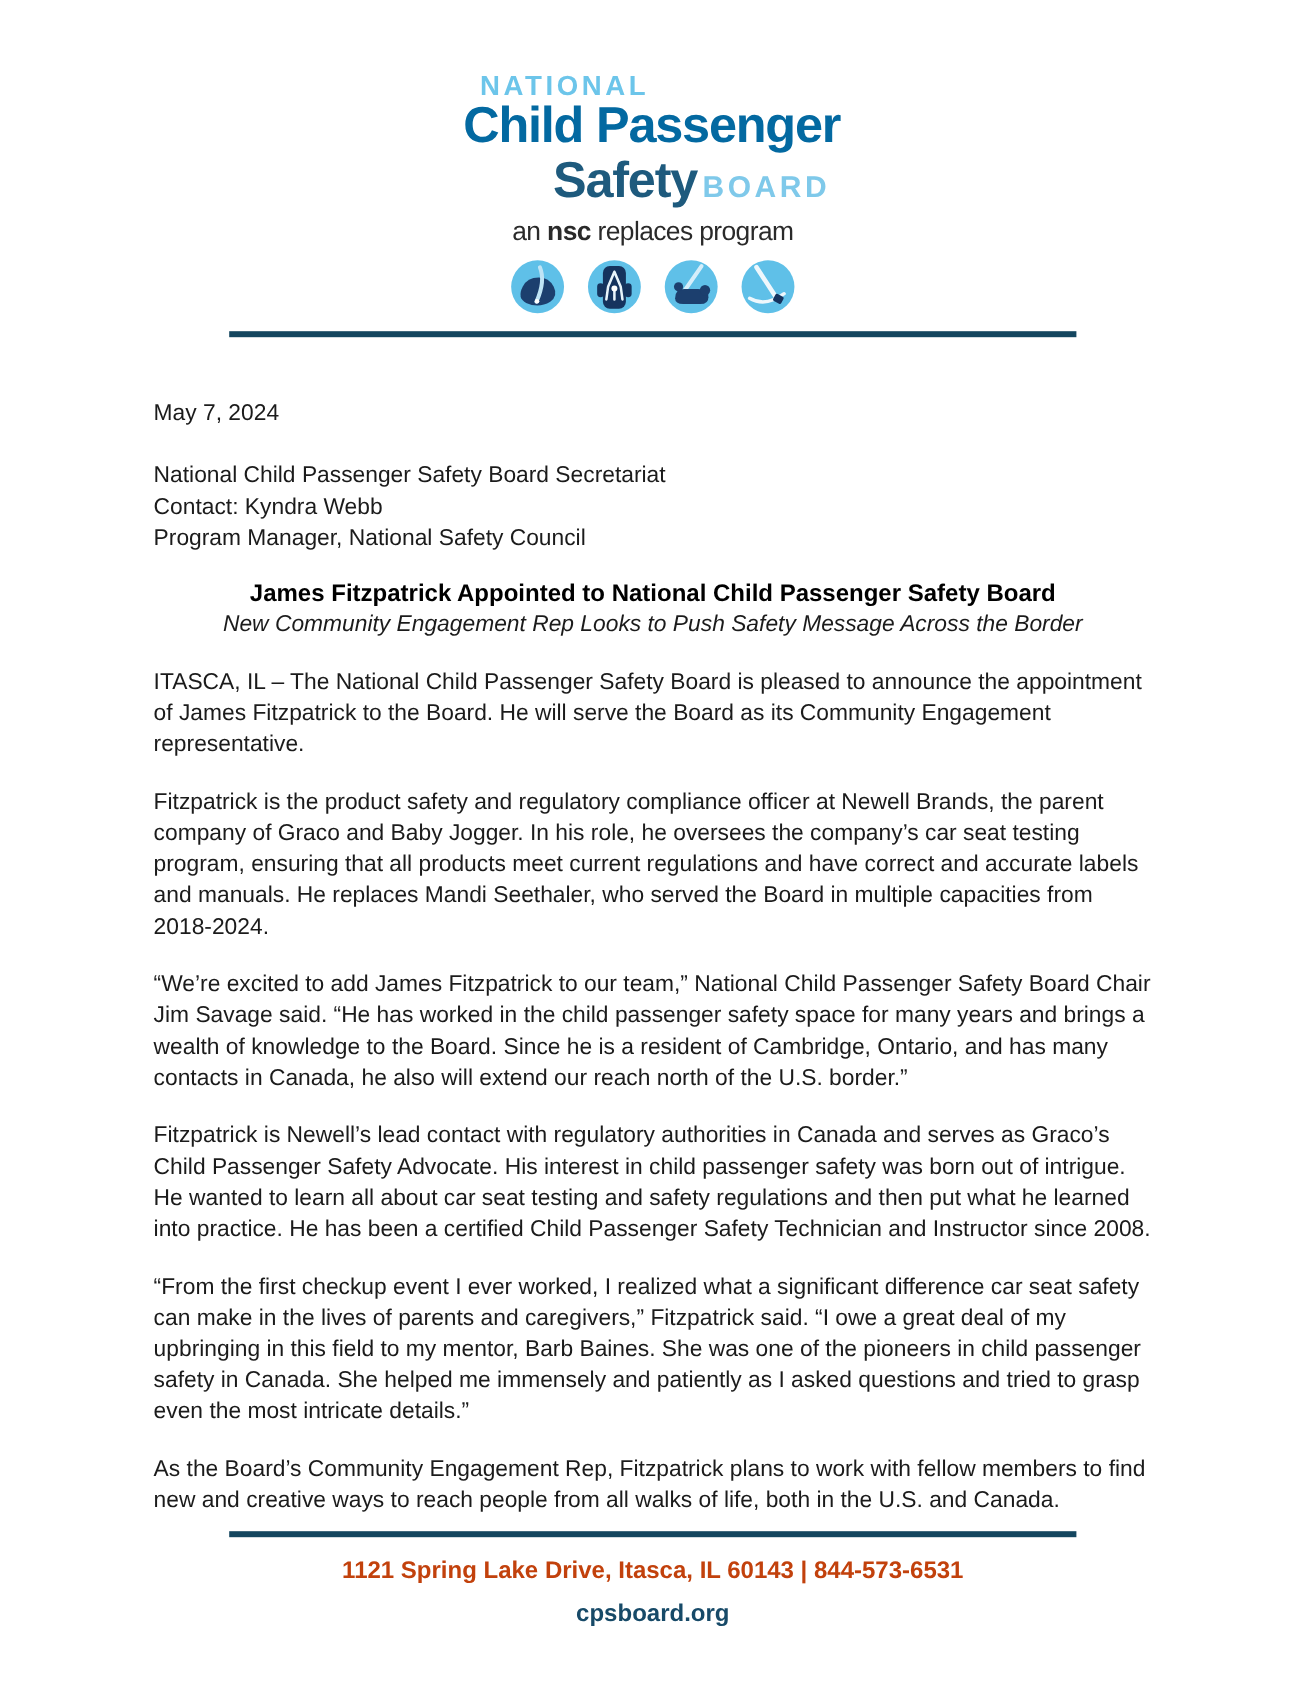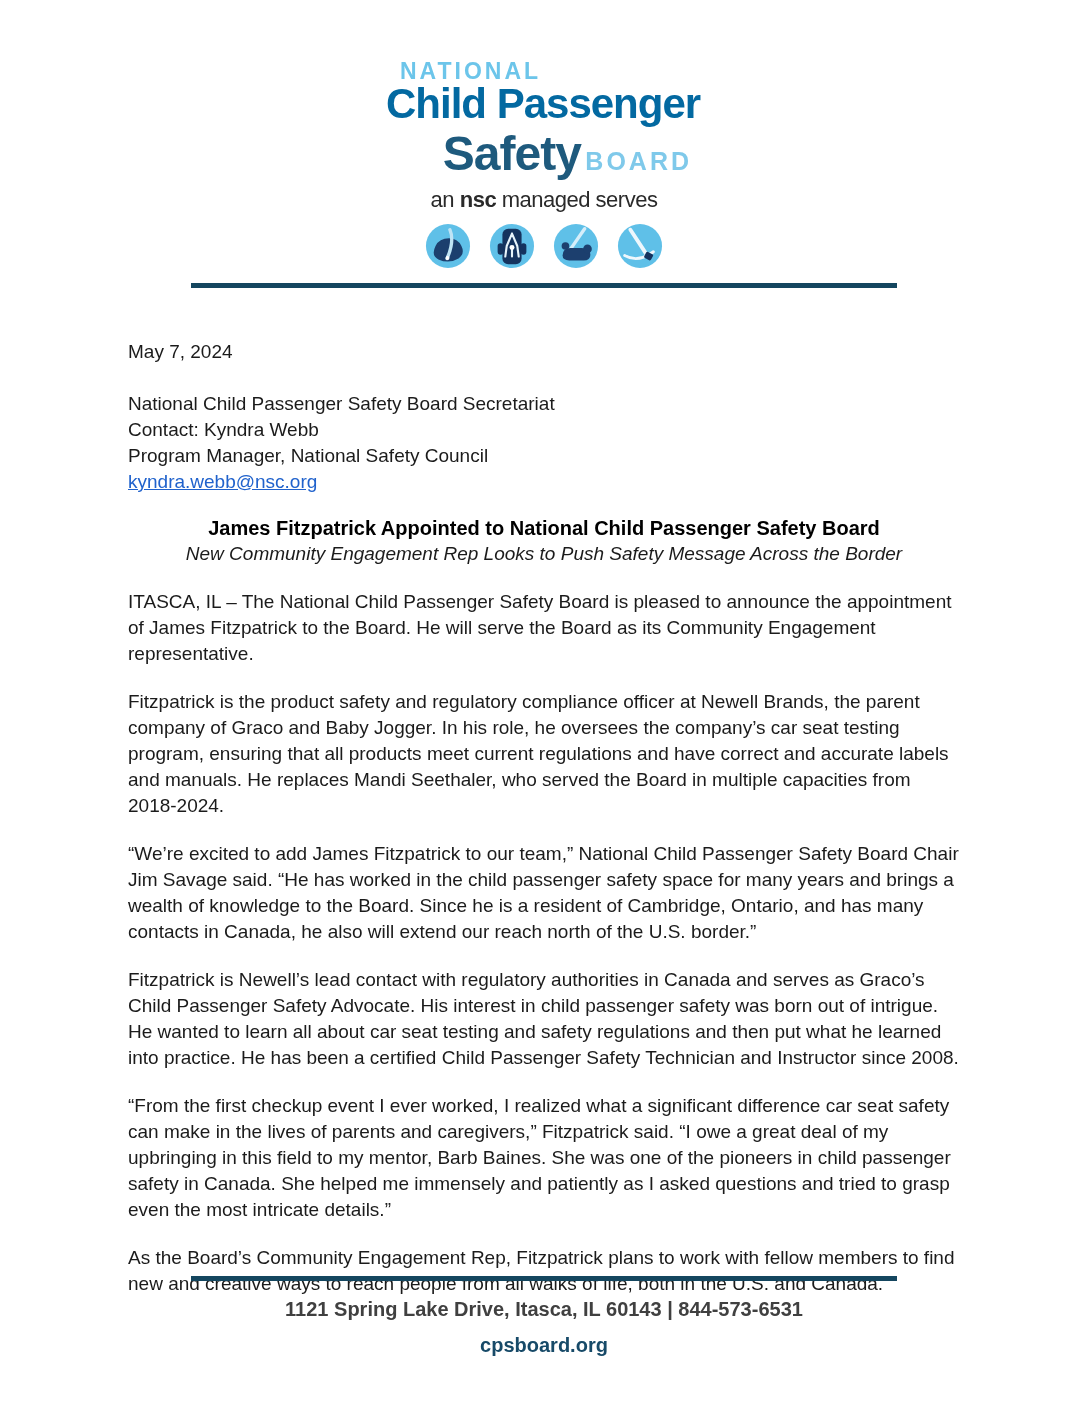--- a/index.html
+++ b/index.html
@@ -17,21 +17,21 @@
   .logo-block { padding-top:60px; width:316px; margin:0 auto; }
   .logo-national {
     color:#6cc5ea; font-weight:bold; font-size:23px; letter-spacing:3px;
     padding-left:14px; line-height:1;
   }
   .logo-main {
     color:#0369a1; font-weight:bold; font-size:42px; letter-spacing:-1px;
     line-height:1.02; white-space:nowrap;
   }
   .logo-line3 { text-align:right; padding-right:10px; white-space:nowrap; }
-  .logo-safety { color:#1e5a7d; font-weight:bold; font-size:48px; letter-spacing:-1px; }
+  .logo-safety { color:#1e5a7d; font-weight:bold; font-size:42px; letter-spacing:-1px; }
   .logo-board  { color:#7fc9ea; font-weight:bold; font-size:25px; letter-spacing:3px;text-align:right; }
   .logo-tagline {
     text-align:center; font-size:22px; color:#2a2a2a; margin-top:6px;
     letter-spacing:-0.5px;
   }
   .logo-tagline b { font-weight:bold; }
   .logo-icons { display:flex; justify-content:center; gap:18px; margin-top:10px; }
   .logo-icons svg { display:block; }
   
   .rule { width:706px; height:5px; background:#14465f; margin:0 auto; }
@@ -43,38 +43,38 @@
   .email-link { color:#2062cc; text-decoration:underline; cursor:pointer; }
   .headline-title {
     margin-top:20px; text-align:center; font-weight:bold; font-size:20px;
     color:#000;
   }
   .headline-subtitle { text-align:center; font-size:19px; color:#1b1b1b;font-style:italic; }
   .content p.body-para { margin-top:22px; }
   
   .footer { position:absolute; left:0; top:1276px; width:1088px; text-align:center; }
   .footer-address {
-    margin-top:17px; font-weight:bold; font-size:20px; color:#404040;
+    margin-top:17px; font-weight:bold; font-size:20px; color:#c2410c;
     letter-spacing:0px;
   }
   .footer-site { margin-top:13px; font-weight:bold; font-size:20px; color:#174a68; }
 </style>
 </head>
 <body>
 
 <div class="page">
 
   <div class="logo-block">
     <div class="logo-national">NATIONAL</div>
     <div class="logo-main">Child Passenger</div>
     <div class="logo-line3">
       <span class="logo-safety">Safety</span>
       <span class="logo-board">BOARD</span>
     </div>
-    <div class="logo-tagline"><span>an </span><b>nsc</b><span> managed serves</span></div>
+    <div class="logo-tagline"><span>an </span><b>nsc</b><span> replaces program</span></div>
 
     <div class="logo-icons">
 
       <span>
         <svg width="46" height="46" viewBox="0 0 48 48">
           <circle cx="24" cy="24" r="23" fill="#5fc0e8"></circle>
           <path d="M11 24 q-5 10 3 14 q11 5 21 -1 q7 -5 3 -13 q-4 -8 -13 -8 q-10 0 -14 8 z" fill="#1c3f6e"></path>
           <path d="M26 7 q5 12 -3 30" fill="none" stroke="#bfe4f5" stroke-width="3.5" stroke-linecap="round"></path>
           <circle cx="23.5" cy="36.5" r="2" fill="#ffffff"></circle>
         </svg>
@@ -114,21 +114,20 @@
 
   <div class="rule header-rule"></div>
 
   <div class="content">
     <p class="date-line">May 7, 2024</p>
 
     <div class="contact-block">
       <div>National Child Passenger Safety Board Secretariat</div>
       <div>Contact: Kyndra Webb</div>
       <div>Program Manager, National Safety Council</div>
-      <div><a class="email-link">kyndra.webb@nsc.org</a></div>
     </div>
 
     <div class="headline-title">James Fitzpatrick Appointed to National Child Passenger Safety Board</div>
     <div class="headline-subtitle">New Community Engagement Rep Looks to Push Safety Message Across the Border</div>
 
     <p class="body-para">ITASCA, IL – The National Child Passenger Safety Board is pleased to announce the appointment of James Fitzpatrick to the Board. He will serve the Board as its Community Engagement representative.</p>
     <p class="body-para">Fitzpatrick is the product safety and regulatory compliance officer at Newell Brands, the parent company of Graco and Baby Jogger. In his role, he oversees the company’s car seat testing program, ensuring that all products meet current regulations and have correct and accurate labels and manuals. He replaces Mandi Seethaler, who served the Board in multiple capacities from 2018-2024.</p>
     <p class="body-para">“We’re excited to add James Fitzpatrick to our team,” National Child Passenger Safety Board Chair Jim Savage said. “He has worked in the child passenger safety space for many years and brings a wealth of knowledge to the Board. Since he is a resident of Cambridge, Ontario, and has many contacts in Canada, he also will extend our reach north of the U.S. border.”</p>
     <p class="body-para">Fitzpatrick is Newell’s lead contact with regulatory authorities in Canada and serves as Graco’s Child Passenger Safety Advocate. His interest in child passenger safety was born out of intrigue. He wanted to learn all about car seat testing and safety regulations and then put what he learned into practice. He has been a certified Child Passenger Safety Technician and Instructor since 2008.</p>
     <p class="body-para">“From the first checkup event I ever worked, I realized what a significant difference car seat safety can make in the lives of parents and caregivers,” Fitzpatrick said. “I owe a great deal of my upbringing in this field to my mentor, Barb Baines. She was one of the pioneers in child passenger safety in Canada. She helped me immensely and patiently as I asked questions and tried to grasp even the most intricate details.”</p>

